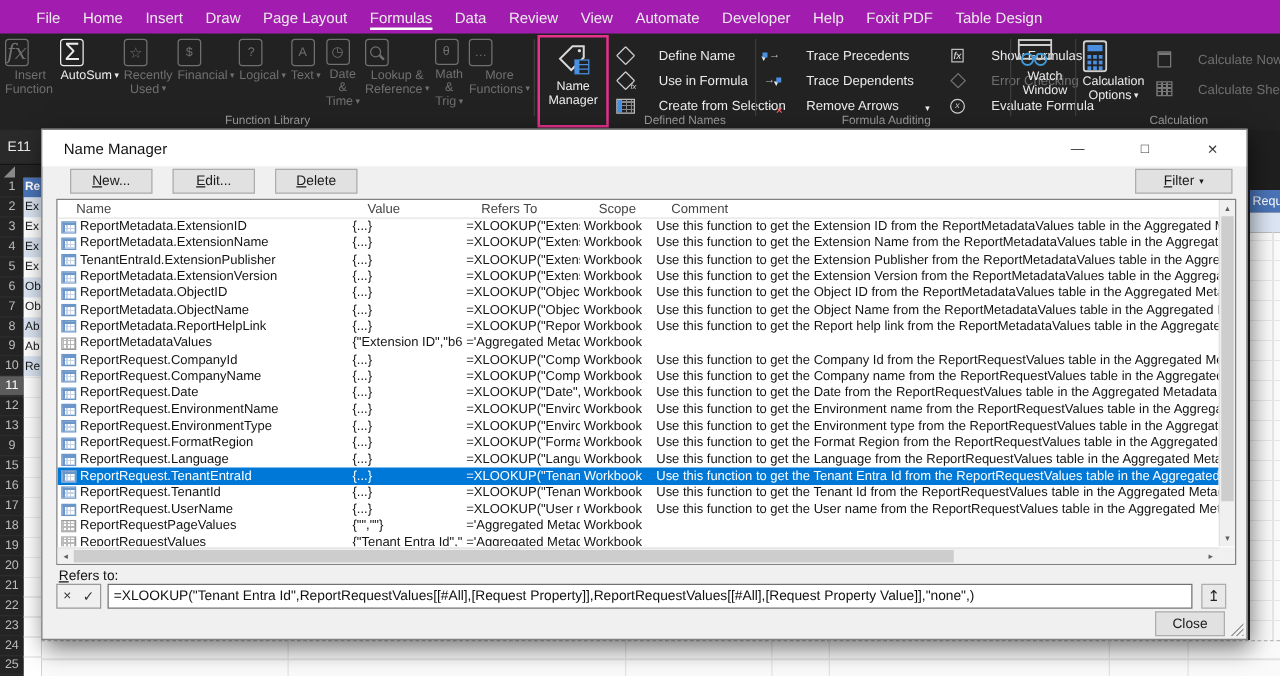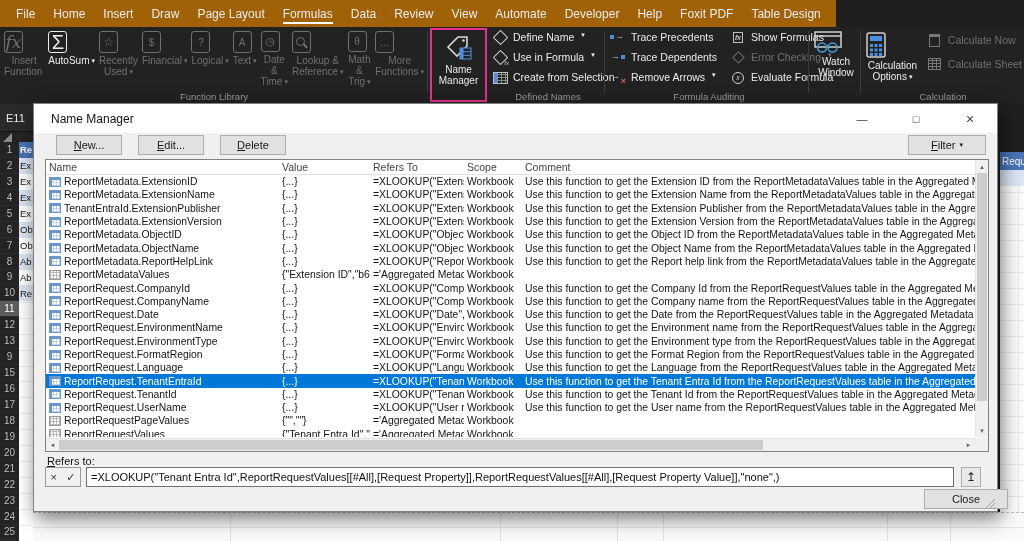--- a/index.html
+++ b/index.html
@@ -1,33 +1,33 @@
 <!DOCTYPE html>
 <html><head>
 <meta charset="utf-8">
 <style>
   *{box-sizing:border-box;margin:0;padding:0}
   body{font-family:"Liberation Sans",sans-serif;background:#000}
   .stage{position:relative;width:1024px;height:541px;overflow:hidden;background:#1f1f1f;user-select:none}
 
   
-  .tabs{position:absolute;left:0;top:0;width:836px;height:27px;background:#a16207;display:flex;align-items:center;padding-left:7px}
+  .tabs{position:absolute;left:0;top:0;width:1024px;height:27px;background:#a21caf;display:flex;align-items:center;padding-left:20px}
   .tab{position:relative;color:#ececec;font-size:12px;padding:0 9px;height:27px;display:flex;align-items:center;cursor:default}
   .tab[data-active="true"]::after{content:"";position:absolute;left:9px;right:9px;bottom:3px;height:2px;background:#fff}
 
   
   .ribbon{position:absolute;left:0;top:27px;width:1024px;height:77px;background:#222}
   .vsep{position:absolute;top:4px;height:62px;width:1px;background:#3c3c3c}
   .glabel{position:absolute;bottom:2px;left:0;right:0;text-align:center;font-size:9.5px;color:#9b9b9b;white-space:nowrap}
   .grp{position:absolute;top:0;height:77px}
   .bigbtn{display:flex;flex-direction:column;align-items:flex-start;padding:3px 2px 0;color:#ececec;cursor:pointer}
   .bigbtn[data-disabled="true"]{color:#707070}
   .btext{text-align:center;font-size:10px;line-height:11px;margin-top:2px;max-width:56px}
   .chev{font-size:7px;vertical-align:1px;margin-left:2px}
-  .smallbtn{display:flex;align-items:flex-start;gap:5px;height:20px;color:#ececec;font-size:10.5px;white-space:nowrap;cursor:pointer}
+  .smallbtn{display:flex;align-items:flex-end;gap:19px;height:20px;color:#ececec;font-size:10.5px;white-space:nowrap;cursor:pointer}
   .smallbtn[data-disabled="true"]{color:#707070}
 
   
   .g-fl{left:2px;width:424px}
   .fl-items{display:flex;justify-content:space-between;height:60px}
   .fl-icon{display:flex;align-items:center;justify-content:center;height:24px;margin-top:1px;position:relative}
   [data-icon="fx-icon"]::before{content:"fx";font-family:"DejaVu Serif",serif;font-style:italic;font-size:17px}
   [data-icon="sigma-icon"]::before{content:"Σ";font-size:20px}
   .book{width:19px;height:22px;border:1.5px solid currentColor;border-radius:3px;display:flex;align-items:center;justify-content:center;font-size:10px}
   [data-icon="star-book-icon"]::before{content:"☆";font-size:12px}
@@ -109,25 +109,25 @@
   .dtitle .txt{position:absolute;left:17px;top:8px;font-size:12px;color:#111}
   .winbtns{position:absolute;right:0;top:0;display:flex}
   .wbtn{width:54px;height:29px;display:flex;align-items:center;justify-content:center;color:#3a3a3a;font-size:11px;cursor:pointer}
   .btn{position:absolute;height:20px;background:#e1e1e1;border:1px solid #adadad;display:flex;align-items:center;justify-content:center;font-size:11px;color:#1a1a1a;cursor:pointer}
   .fl-ul{display:block}
   .fl-ul::first-letter{text-decoration:underline}
   #btn-new{left:22px;top:31px;width:66px}
   #btn-edit{left:104px;top:31px;width:66px}
   #btn-del{left:186px;top:31px;width:66px}
   #btn-filter{left:874px;top:31px;width:78px;gap:4px}
-  #btn-close{left:890px;top:385px;width:84px}
+  #btn-close{left:890px;top:385px;width:56px}
 
   .listframe{position:absolute;left:11px;top:55px;width:944px;height:293px;background:#fff;border:1px solid #808080}
   .lheader{position:absolute;left:0;top:0;right:13px;height:15px;display:grid;grid-template-columns:233px 91px 94px 58px minmax(0,1fr);font-size:10.5px;color:#444;border-bottom:1px solid #e4e4e4;align-items:center}
-  .lheader>div{padding-left:3px;overflow:hidden;white-space:nowrap;cursor:pointer}
+  .lheader>div{padding-left:15px;overflow:hidden;white-space:nowrap;cursor:pointer}
   .lbody{position:absolute;left:0;top:15px;right:13px;bottom:14px;overflow:hidden}
   .lrow{display:grid;grid-template-columns:233px 91px 94px 58px minmax(0,1fr);height:13.3px;align-items:center;font-size:10.4px;color:#141414;white-space:nowrap;cursor:pointer}
   .lrow>div{overflow:hidden;padding-left:3px;min-width:0}
   .lrow[data-state="selected"]{background:#0078d7;color:#fff}
   .namecell{display:flex;align-items:center;gap:3px;padding-left:2px}
   .ricon{flex:0 0 12px;width:12px;height:10px;background-color:#fff}
   .ricon[data-icon="table-blue-icon"]{border:1px solid #6b96c9;
     background-image:linear-gradient(180deg,#6b96c9 0 2px,rgba(0,0,0,0) 2px),linear-gradient(90deg,#6b96c9 0 2px,rgba(0,0,0,0) 2px),
     repeating-linear-gradient(90deg,#c6d5e8 0 1px,rgba(0,0,0,0) 1px 3px),repeating-linear-gradient(0deg,#c6d5e8 0 1px,rgba(0,0,0,0) 1px 3px)}
   .ricon[data-icon="table-plain-icon"]{border:1px solid #9a9a9a;

